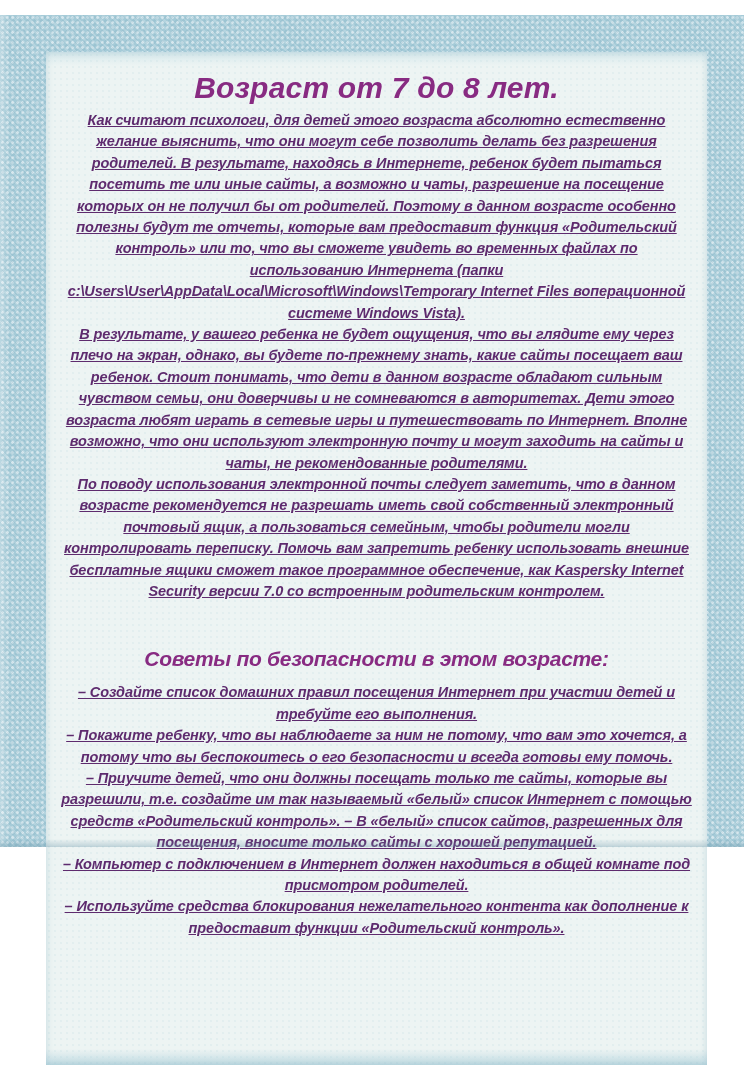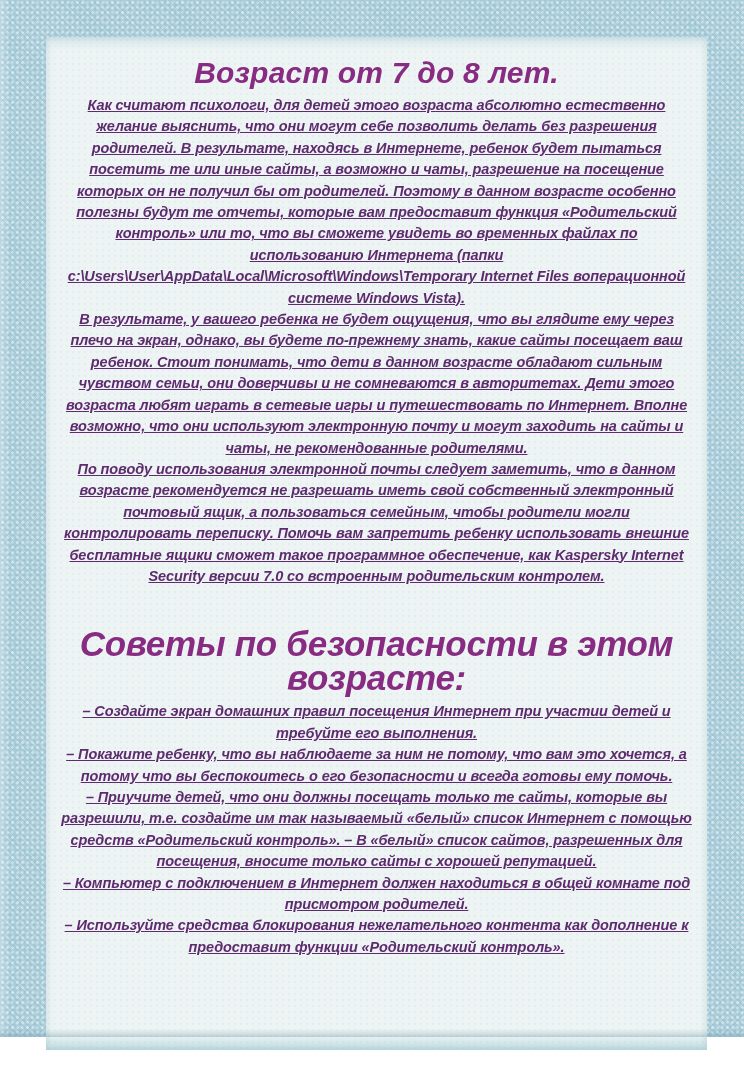--- a/index.html
+++ b/index.html
@@ -5,27 +5,28 @@
   html, body { margin: 0; padding: 0; }
   body {
     width: 744px; height: 1080px;
     font-family: "Liberation Sans", sans-serif;
     overflow: hidden;
   }
 
   
   .page {
     position: relative;
-    width: 744px; height: 1037px;
+    width: 744px; height: 832px;
     background-color: var(--border_blue, #a5cbd8);
     background-image:
       repeating-linear-gradient(45deg, rgba(255,255,255,.18) 0 2px, rgba(255,255,255,0) 2px 5px),
       repeating-linear-gradient(-45deg, rgba(110,160,180,.16) 0 2px, rgba(110,160,180,0) 2px 5px),
       radial-gradient(rgba(255,255,255,.45) 1px, rgba(255,255,255,0) 1.7px);
     background-size: auto, auto, 5px 5px;
+    margin-top: 15px;
   }
   .page::after {
     content: "";
     position: absolute; left: 0; right: 0; bottom: 0; height: 8px;
     background: linear-gradient(to bottom, rgba(100,145,165,0), rgba(100,145,165,.35));
     pointer-events: none;
   }
   .page::before {
     content: "";
     position: absolute; left: 0; top: 0; bottom: 0; width: 10px;
@@ -65,21 +66,21 @@
   .para {
     margin: 0;
     font-size: 14.5px;
     line-height: 21.4px;
     letter-spacing: -0.1px;
     text-decoration: underline;
   }
 
   .tips-heading {
     margin: 40px 0 6px 0;
-    font-size: 35px;
+    font-size: 21px;
     line-height: 34px;
     color: var(--heading_text, #882b82);
     letter-spacing: -0.3px;
     font-style: italic;
   }
 </style>
 </head>
 <body>
 
 <div class="page">
@@ -89,21 +90,21 @@
 
     <div>
         <p class="para">Как считают психологи, для детей этого возраста абсолютно естественно желание выяснить, что они могут себе позволить делать без разрешения родителей. В результате, находясь в Интернете, ребенок будет пытаться посетить те или иные сайты, а возможно и чаты, разрешение на посещение которых он не получил бы от родителей. Поэтому в данном возрасте особенно полезны будут те отчеты, которые вам предоставит функция «Родительский контроль» или то, что вы сможете увидеть во временных файлах по использованию  Интернета (папки c:\Users\User\AppData\Local\Microsoft\Windows\Temporary Internet Files воперационной системе Windows Vista).</p>
         <p class="para">В результате, у вашего ребенка не будет ощущения, что вы глядите ему через плечо на экран, однако, вы будете по-прежнему знать, какие сайты посещает ваш ребенок. Стоит понимать, что дети в данном возрасте обладают сильным чувством семьи, они доверчивы и не сомневаются в авторитетах. Дети этого возраста любят играть в сетевые игры и путешествовать по Интернет. Вполне возможно, что они используют электронную почту и могут заходить на сайты и чаты, не рекомендованные родителями.</p>
         <p class="para">По поводу использования электронной почты следует заметить, что в данном возрасте рекомендуется не разрешать иметь свой собственный электронный почтовый ящик, а пользоваться семейным, чтобы родители могли контролировать переписку. Помочь вам запретить ребенку использовать внешние бесплатные ящики сможет такое программное обеспечение, как Kaspersky Internet Security версии 7.0 со встроенным родительским контролем.</p>
       </div>
 
     <h2 class="tips-heading">Советы по безопасности в этом возрасте:</h2>
 
     <div>
-        <p class="para">– Создайте экран домашних правил посещения Интернет при участии детей и требуйте его выполнения.</p>
+        <p class="para">– Создайте список домашних правил посещения Интернет при участии детей и требуйте его выполнения.</p>
         <p class="para">– Покажите ребенку, что вы наблюдаете за ним не потому, что вам это хочется, а потому что вы беспокоитесь о его безопасности и всегда готовы ему помочь.</p>
         <p class="para">– Приучите детей, что они должны посещать только те сайты, которые вы разрешили, т.е. создайте им так называемый «белый» список Интернет с помощью средств «Родительский контроль». – В «белый» список сайтов, разрешенных для посещения, вносите только сайты с хорошей репутацией.</p>
         <p class="para">– Компьютер с подключением в Интернет должен находиться в общей комнате под присмотром родителей.</p>
         <p class="para">– Используйте средства блокирования нежелательного контента как дополнение к предоставит функции  «Родительский контроль».</p>
       </div>
 
   </div>
 </div>
 
 </body></html>

